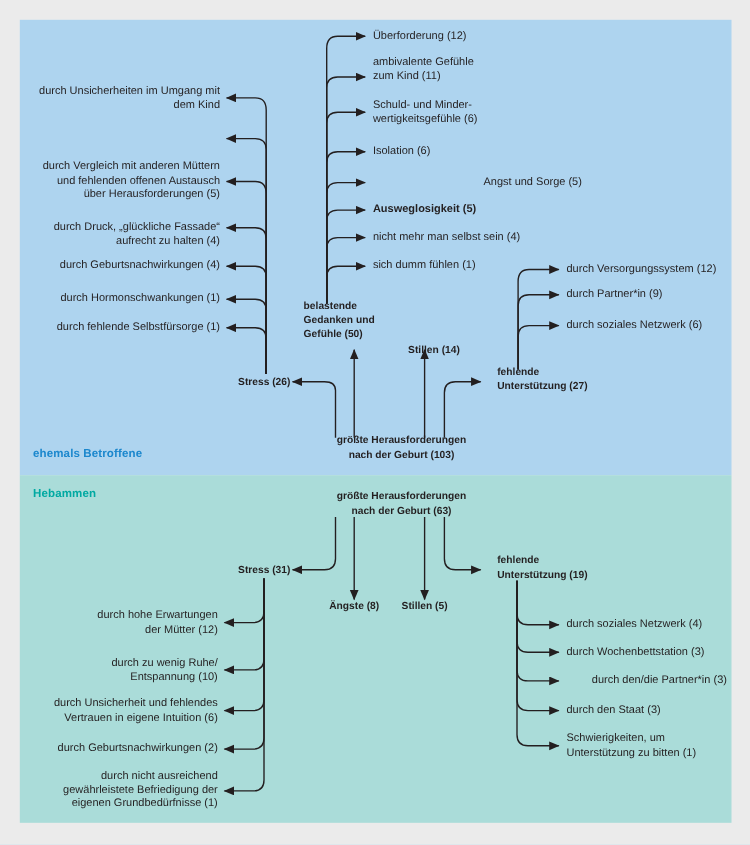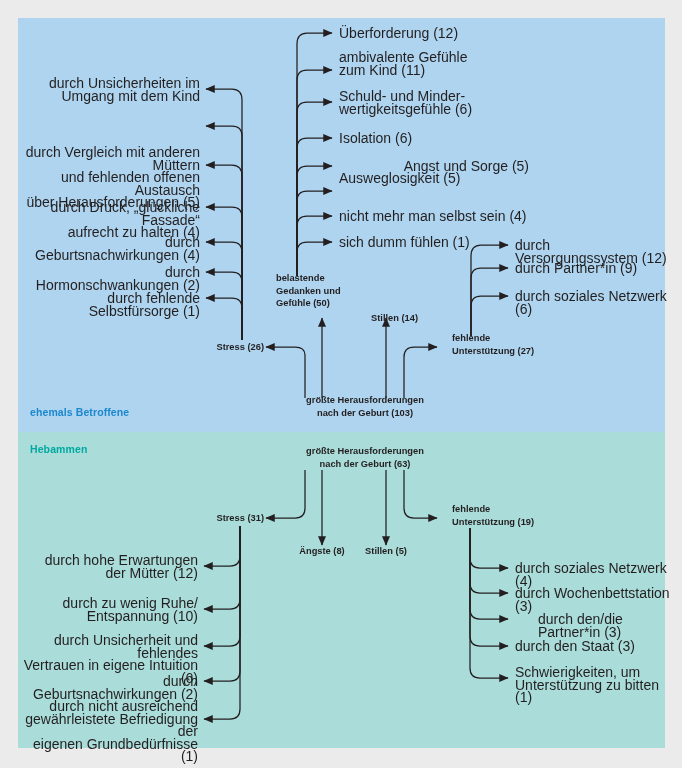--- a/index.html
+++ b/index.html
@@ -9,21 +9,21 @@
     font-family:"Liberation Sans", sans-serif;
     overflow:hidden;
   }
   #root{position:relative;width:682px;height:768px;}
   .panel{position:absolute;left:18px;width:647px;}
   #panel-blue{top:18px;height:414px;background:#aed4ef;}
   #panel-teal{top:432px;height:316px;background:#aadcd9;}
 
   svg.edges{position:absolute;left:0;top:0;width:682px;height:768px;pointer-events:none;}
 
-  .node{position:absolute;color:#231f20;font-size:14px;line-height:12.6px;}
+  .node{position:absolute;color:#231f20;font-size:10px;line-height:12.6px;}
   .node.r{text-align:right;}
   .node.l{text-align:left;}
   .node.c{text-align:center;}
   .node.b{font-weight:bold;font-size:9.3px;}
 
   .sectlabel{position:absolute;font-weight:bold;font-size:10.5px;letter-spacing:.1px;}
   #label-blue{color:#1b87cd;left:30px;top:406px;}
   #label-teal{color:#00a9a2;left:30px;top:443px;}
 </style>
 </head>
@@ -125,21 +125,21 @@
 über Herausforderungen (5)</div>
   </div>
   <div class="node r" style="left:20px;top:201px;width:180px;">
     <div style="white-space:pre-line;">durch Druck, „glückliche Fassade“
 aufrecht zu halten (4)</div>
   </div>
   <div class="node r" style="left:20px;top:236px;width:180px;">
     <div style="white-space:pre-line;">durch Geburtsnachwirkungen (4)</div>
   </div>
   <div class="node r" style="left:20px;top:266px;width:180px;">
-    <div style="white-space:pre-line;">durch Hormonschwankungen (2)</div>
+    <div style="white-space:pre-line;">durch Hormonschwankungen (1)</div>
   </div>
   <div class="node r" style="left:20px;top:292px;width:180px;">
     <div style="white-space:pre-line;">durch fehlende Selbstfürsorge (1)</div>
   </div>
 
   <div class="node l" style="left:339px;top:27px;width:190px;">
     <div style="white-space:pre-line;">Überforderung (12)</div>
   </div>
   <div class="node l" style="left:339px;top:51px;width:190px;">
     <div style="white-space:pre-line;">ambivalente Gefühle
@@ -148,21 +148,21 @@
   <div class="node l" style="left:339px;top:90px;width:190px;">
     <div style="white-space:pre-line;">Schuld- und Minder-
 wertigkeitsgefühle (6)</div>
   </div>
   <div class="node l" style="left:339px;top:132px;width:190px;">
     <div style="white-space:pre-line;">Isolation (6)</div>
   </div>
   <div class="node l" style="left:339px;top:160px;width:190px;">
     <div style="white-space:pre-line;text-align:right;">Angst und Sorge (5)</div>
   </div>
-  <div class="node l" style="left:339px;top:172px;width:190px;">
+  <div class="node l" style="left:339px;top:185px;width:190px;font-weight:bold;">
     <div style="white-space:pre-line;">Ausweglosigkeit (5)</div>
   </div>
   <div class="node l" style="left:339px;top:210px;width:190px;">
     <div style="white-space:pre-line;">nicht mehr man selbst sein (4)</div>
   </div>
   <div class="node l" style="left:339px;top:236px;width:190px;">
     <div style="white-space:pre-line;">sich dumm fühlen (1)</div>
   </div>
 
   <div class="node l" style="left:515px;top:239px;width:160px;">

